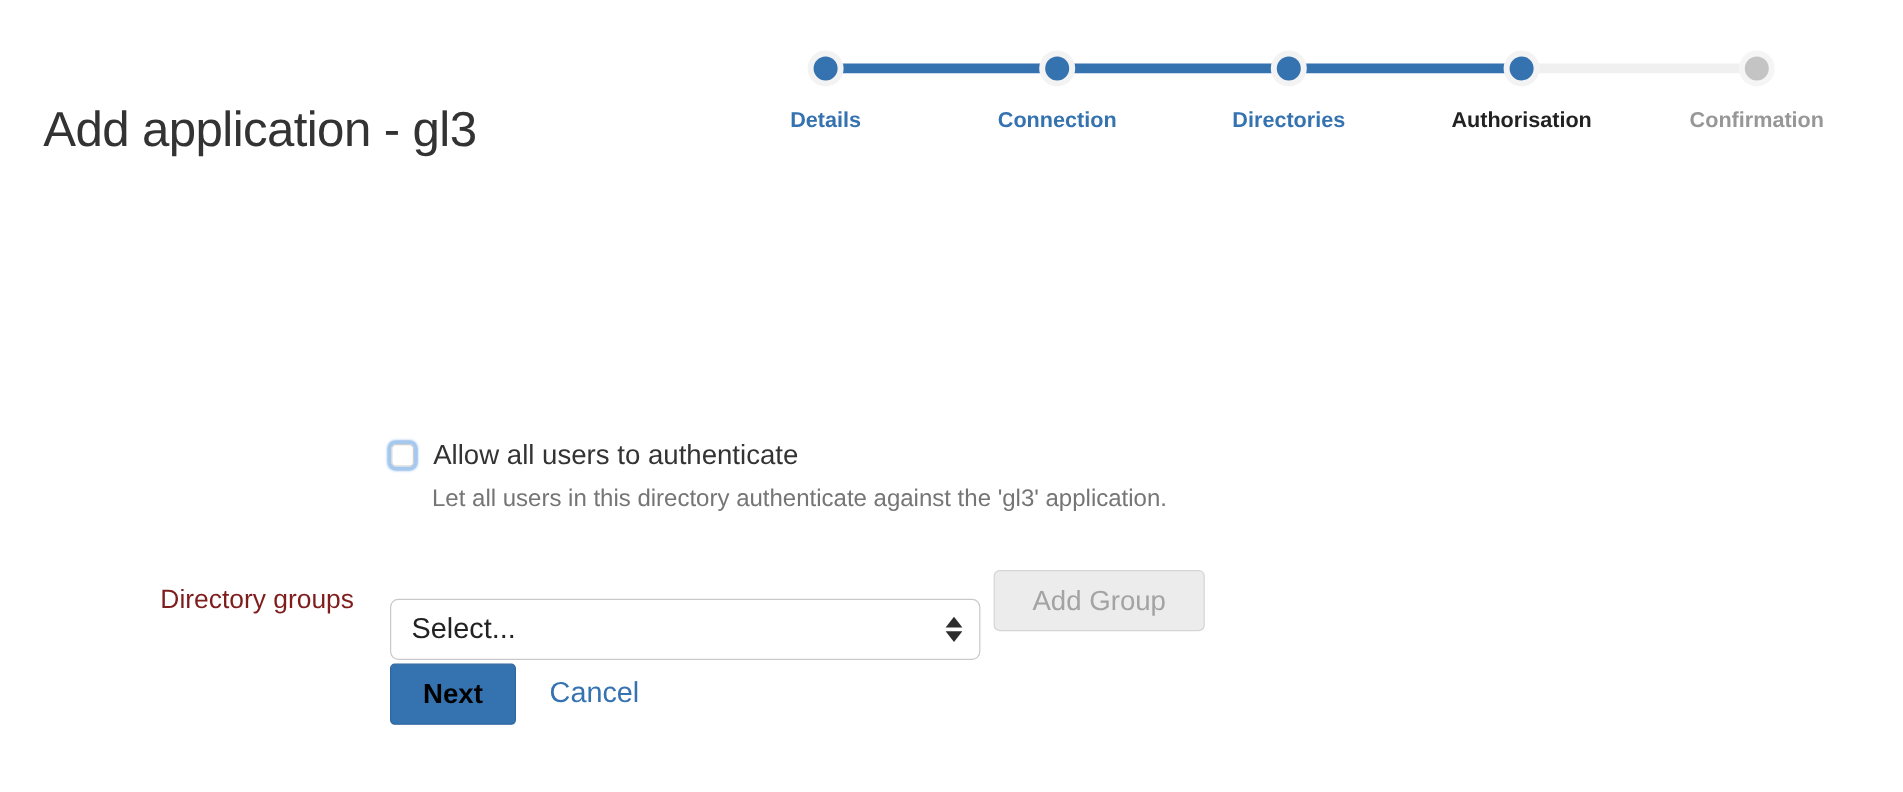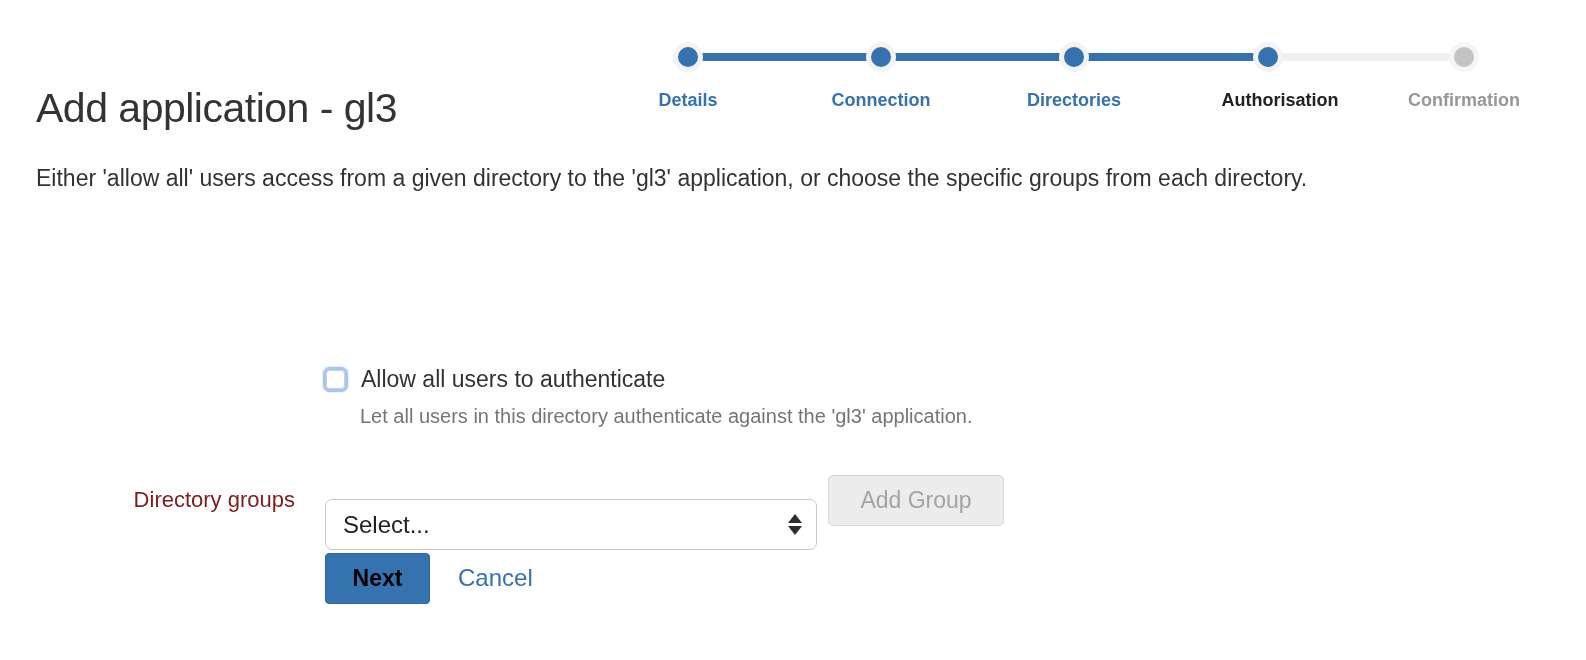--- a/index.html
+++ b/index.html
@@ -63,21 +63,21 @@
     font-size: 18px;
     font-weight: 700;
     white-space: nowrap;
   }
   .label-1 { left: 38px;  }
   .label-2 { left: 231px; }
   .label-3 { left: 424px; }
   .label-4 { left: 618px; }
   .label-5 { left: 814px; }
   .step-label.done    { color: #3572b0; cursor: pointer; }
-  .step-label.current { color: #222; margin-left: 12px; }
+  .step-label.current { color: #222; }
   .step-label.upcoming{ color: #979797; }
 
   
   .intro {
     position: absolute;
     left: 36px; top: 158px;
     width: 1450px;
     font-size: 23px;
     line-height: 40px;
     color: #333;
@@ -227,21 +227,20 @@
     <span class="step-dot dot-4"></span>
     <span class="step-dot dot-5 upcoming"></span>
 
     <span class="step-label label-1 done">Details</span>
     <span class="step-label label-2 done">Connection</span>
     <span class="step-label label-3 done">Directories</span>
     <span class="step-label label-4 current">Authorisation</span>
     <span class="step-label label-5 upcoming">Confirmation</span>
   </div>
 
-  <p class="intro">Either 'allow all' users access from a given directory to the 'gl3' application, or choose the specific groups from each directory.</p>
 
 
   <div class="checkbox-row">
     <span class="checkbox" role="checkbox" aria-checked="false"></span>
     <span class="checkbox-label">Allow all users to authenticate</span>
   </div>
 
   <div class="checkbox-desc">Let all users in this directory authenticate against the 'gl3' application.</div>
 
   <div class="field-label">Directory groups</div>

